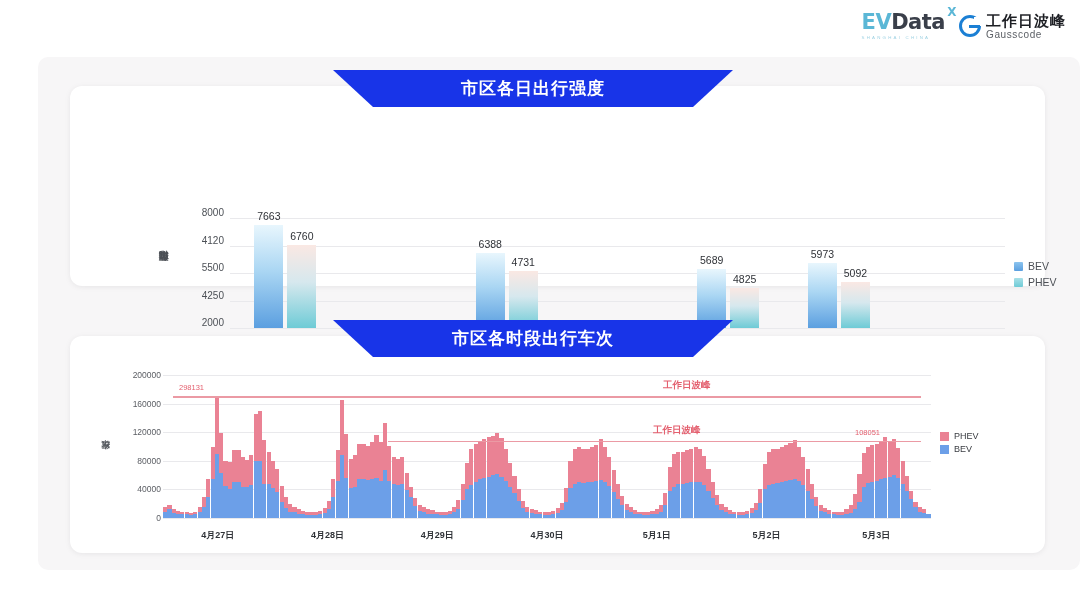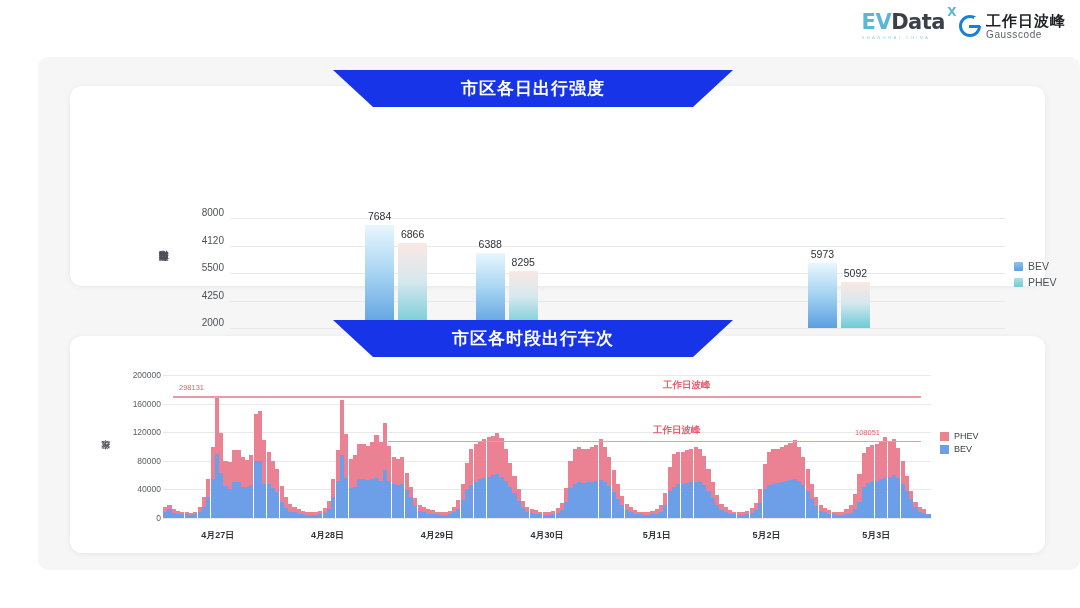--- a/index.html
+++ b/index.html
@@ -132,34 +132,42 @@
       <span style="top: 55px;">5500</span>
       <span style="top: 27.5px;">4120</span>
       <span style="top: 0px;">8000</span>
     </div>
   <div class="c1-plot" id="c1-plot">
       <div class="gridline" style="top: 110px;"></div>
       <div class="gridline" style="top: 82.5px;"></div>
       <div class="gridline" style="top: 55px;"></div>
       <div class="gridline" style="top: 27.5px;"></div>
       <div class="gridline" style="top: 0px;"></div>
-      <div class="bargroup" style="left: 135.071px;">
-        <div class="bar bev" style="height: 103.048px;">
-          <span class="vlab">7684</span>
+      <div class="bargroup" style="left: 24.3571px;">
+        <div class="bar bev" style="height: 102.586px;">
+          <span class="vlab">7663</span>
         </div>
-        <div class="bar phev" style="height: 85.052px;">
-          <span class="vlab">6866</span>
+        <div class="bar phev" style="height: 82.72px;">
+          <span class="vlab">6760</span>
         </div>
       </div>
       <div class="bargroup" style="left: 245.786px;">
         <div class="bar bev" style="height: 74.536px;">
           <span class="vlab">6388</span>
         </div>
         <div class="bar phev" style="height: 56.716px;">
-          <span class="vlab">8295</span>
+          <span class="vlab">4731</span>
+        </div>
+      </div>
+      <div class="bargroup" style="left: 467.214px;">
+        <div class="bar bev" style="height: 59.158px;">
+          <span class="vlab">5689</span>
+        </div>
+        <div class="bar phev" style="height: 40.15px;">
+          <span class="vlab">4825</span>
         </div>
       </div>
       <div class="bargroup" style="left: 577.929px;">
         <div class="bar bev" style="height: 65.406px;">
           <span class="vlab">5973</span>
         </div>
         <div class="bar phev" style="height: 46.024px;">
           <span class="vlab">5092</span>
         </div>
       </div>

